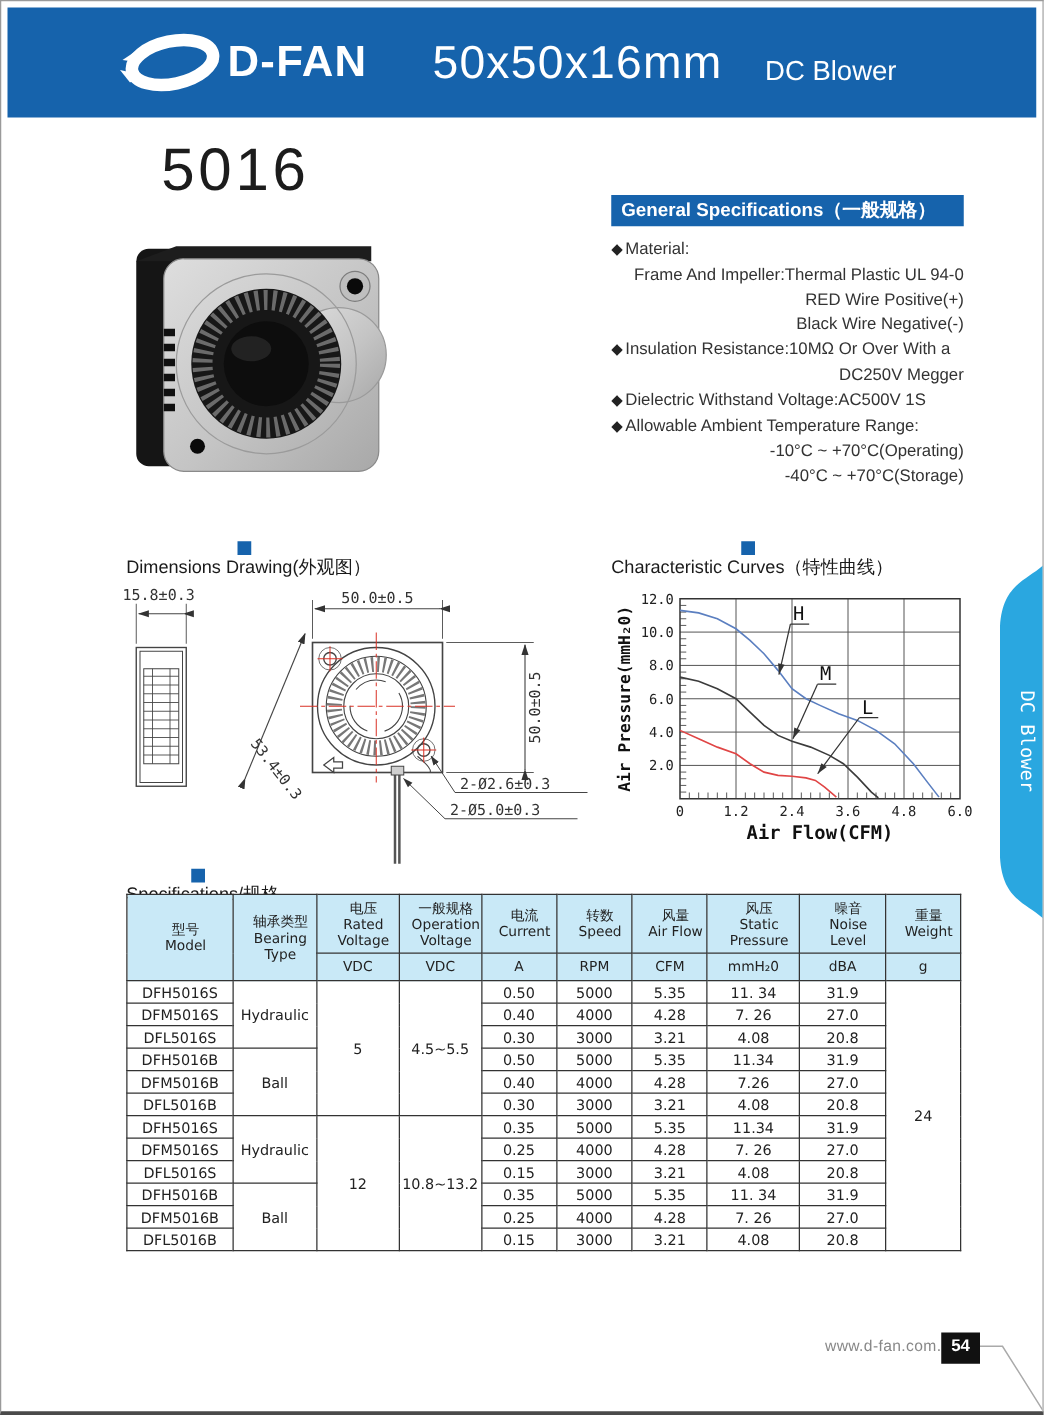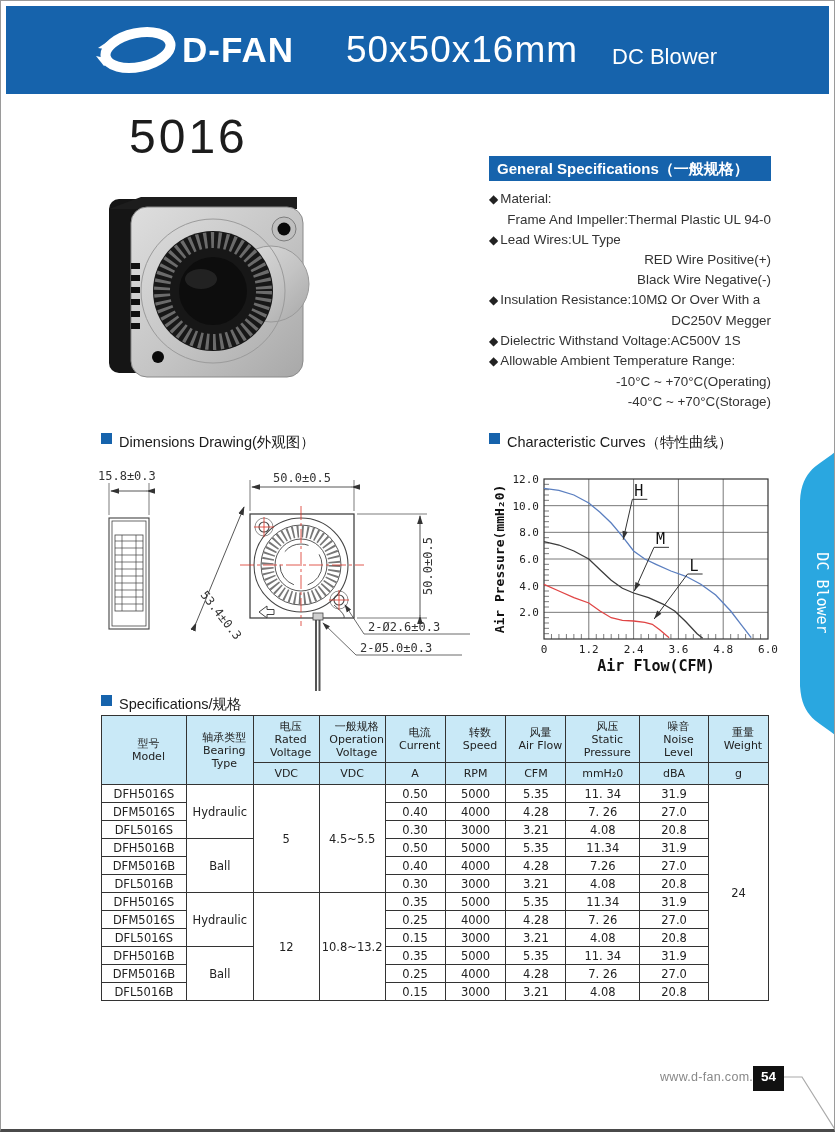--- a/index.html
+++ b/index.html
@@ -17,21 +17,21 @@
   .model-title{position:absolute;left:128px;top:108px;font-size:48px;color:#1c1c1c;letter-spacing:3px;}
   
   .gs{position:absolute;left:488px;top:155px;width:282px;}
   .gs-bar{background:#1663ac;color:#fff;font-size:15px;font-weight:600;height:25px;
           line-height:25px;padding-left:8px;}
   .gs-list{margin-top:8px;}
   .gs-line{font-size:13.4px;color:#333;line-height:19.8px;white-space:nowrap;}
   .gs-line .bt{color:#222;font-size:12px;margin-right:2px;}
   .gs-line.ind{padding-left:13px;text-align:right;}
   
-  .sec{position:absolute;display:flex;align-items:flex-start;font-size:14.5px;font-weight:500;color:#1a1a1a;}
+  .sec{position:absolute;display:flex;align-items:center;font-size:14.5px;font-weight:500;color:#1a1a1a;flex-direction:column;}
   .sec .sq{width:11px;height:11px;background:#1663ac;margin-right:7px;}
   
   .spec-table{position:absolute;left:100px;top:714px;width:668px;border-collapse:collapse;
               font-family:"DejaVu Sans",sans-serif;color:#222;}
   .spec-table th,.spec-table td{border:1px solid #333;text-align:center;padding:0;}
   .spec-table th{background:#c9e9f7;font-weight:400;font-size:11px;white-space:pre-line;line-height:13px;}
   .spec-table thead tr:first-child th{height:46px;padding-left:9px;}
   .spec-table thead tr:last-child th{height:21px;}
   .spec-table td{font-size:11.5px;height:17px;}
   
@@ -86,21 +86,20 @@
     <circle cx="183" cy="40" r="12" fill="#bfbfbf" stroke="#7d7d7d"></circle>
     <circle cx="183" cy="40" r="6.5" fill="#0a0a0a"></circle>
     <circle cx="57" cy="168" r="6" fill="#0a0a0a"></circle>
   </svg>
 
   <div class="gs">
     <div class="gs-bar">General Specifications（一般规格）</div>
     <div class="gs-list" id="gs-list">
         <div class="gs-line"><span class="bt">◆</span><span>Material:</span></div>
         <div class="gs-line ind"><span>Frame And Impeller:Thermal Plastic UL 94-0</span></div>
-        <div class="gs-line"><span class="bt">◆</span><span>Lead Wires:UL Type</span></div>
         <div class="gs-line ind"><span>RED Wire Positive(+)</span></div>
         <div class="gs-line ind"><span>Black Wire Negative(-)</span></div>
         <div class="gs-line"><span class="bt">◆</span><span>Insulation Resistance:10MΩ Or Over With a</span></div>
         <div class="gs-line ind"><span>DC250V Megger</span></div>
         <div class="gs-line"><span class="bt">◆</span><span>Dielectric Withstand Voltage:AC500V 1S</span></div>
         <div class="gs-line"><span class="bt">◆</span><span>Allowable Ambient Temperature Range:</span></div>
         <div class="gs-line ind"><span>-10°C ~ +70°C(Operating)</span></div>
         <div class="gs-line ind"><span>-40°C ~ +70°C(Storage)</span></div>
       </div>
   </div>

